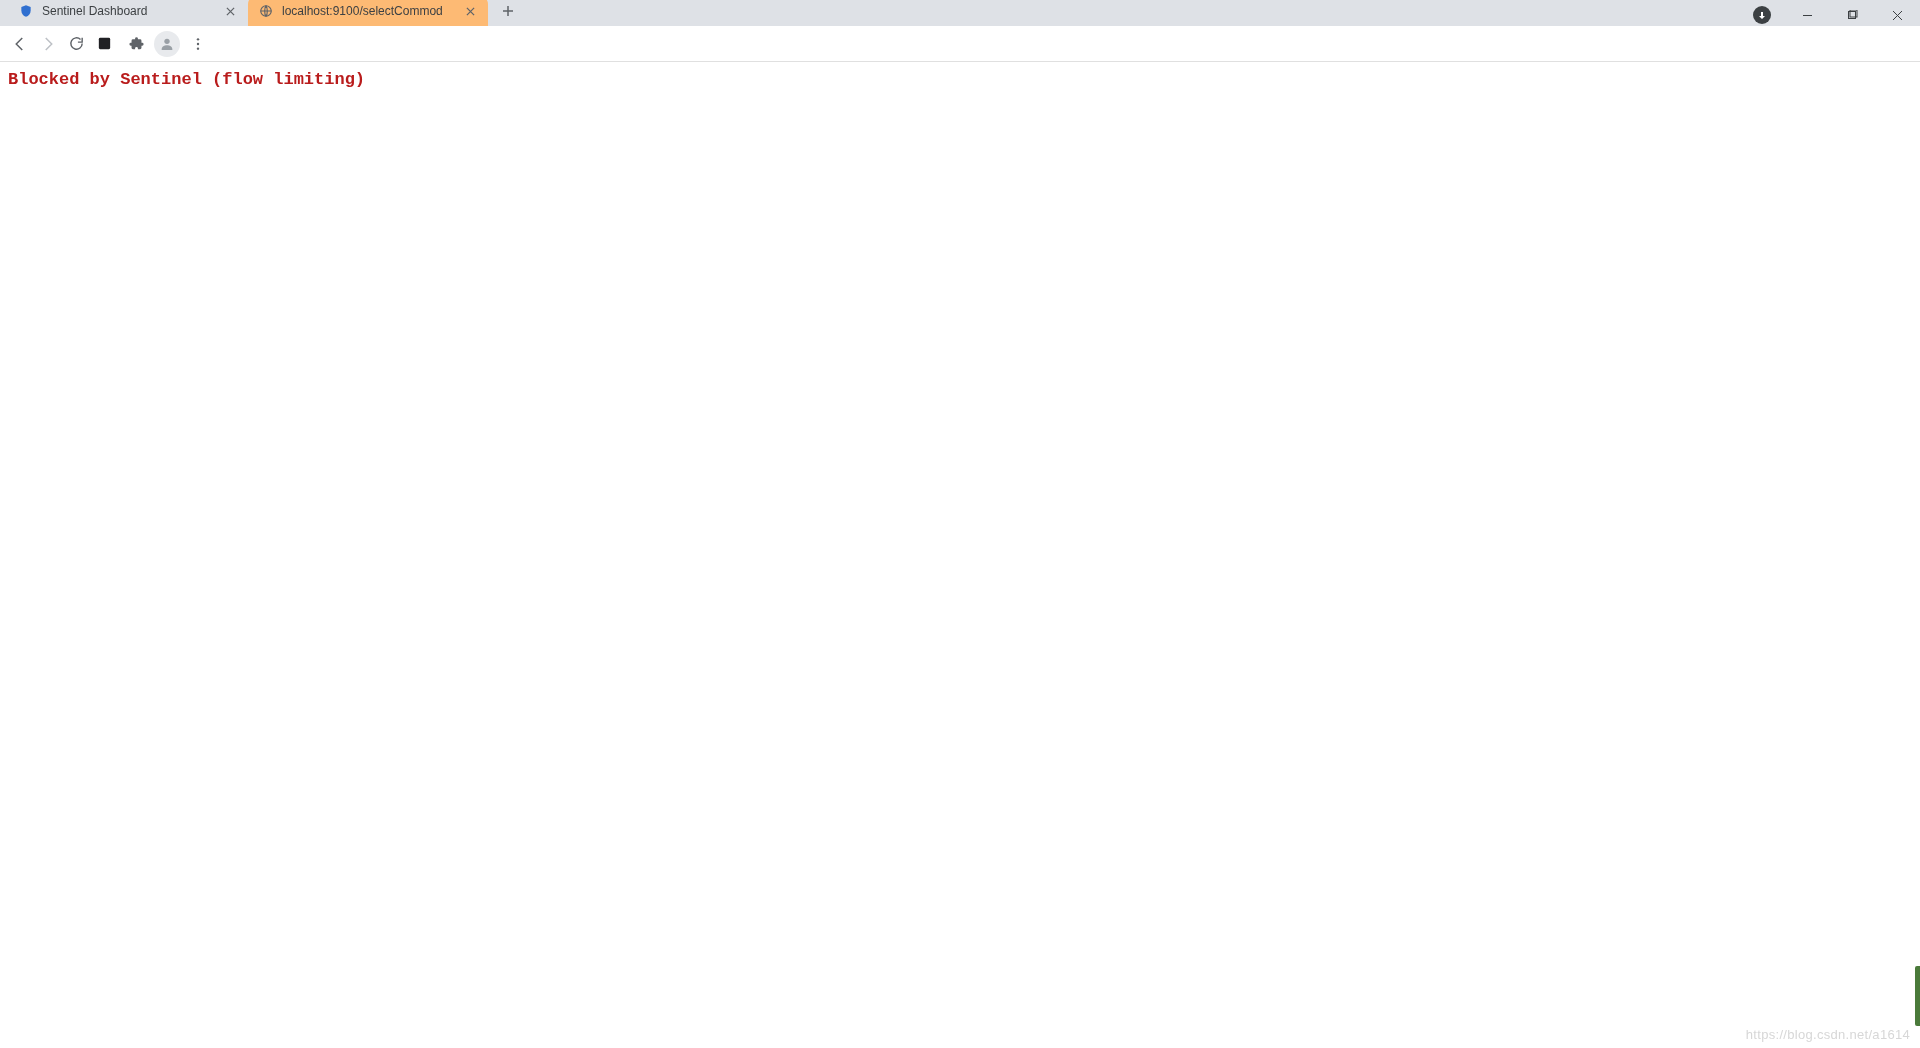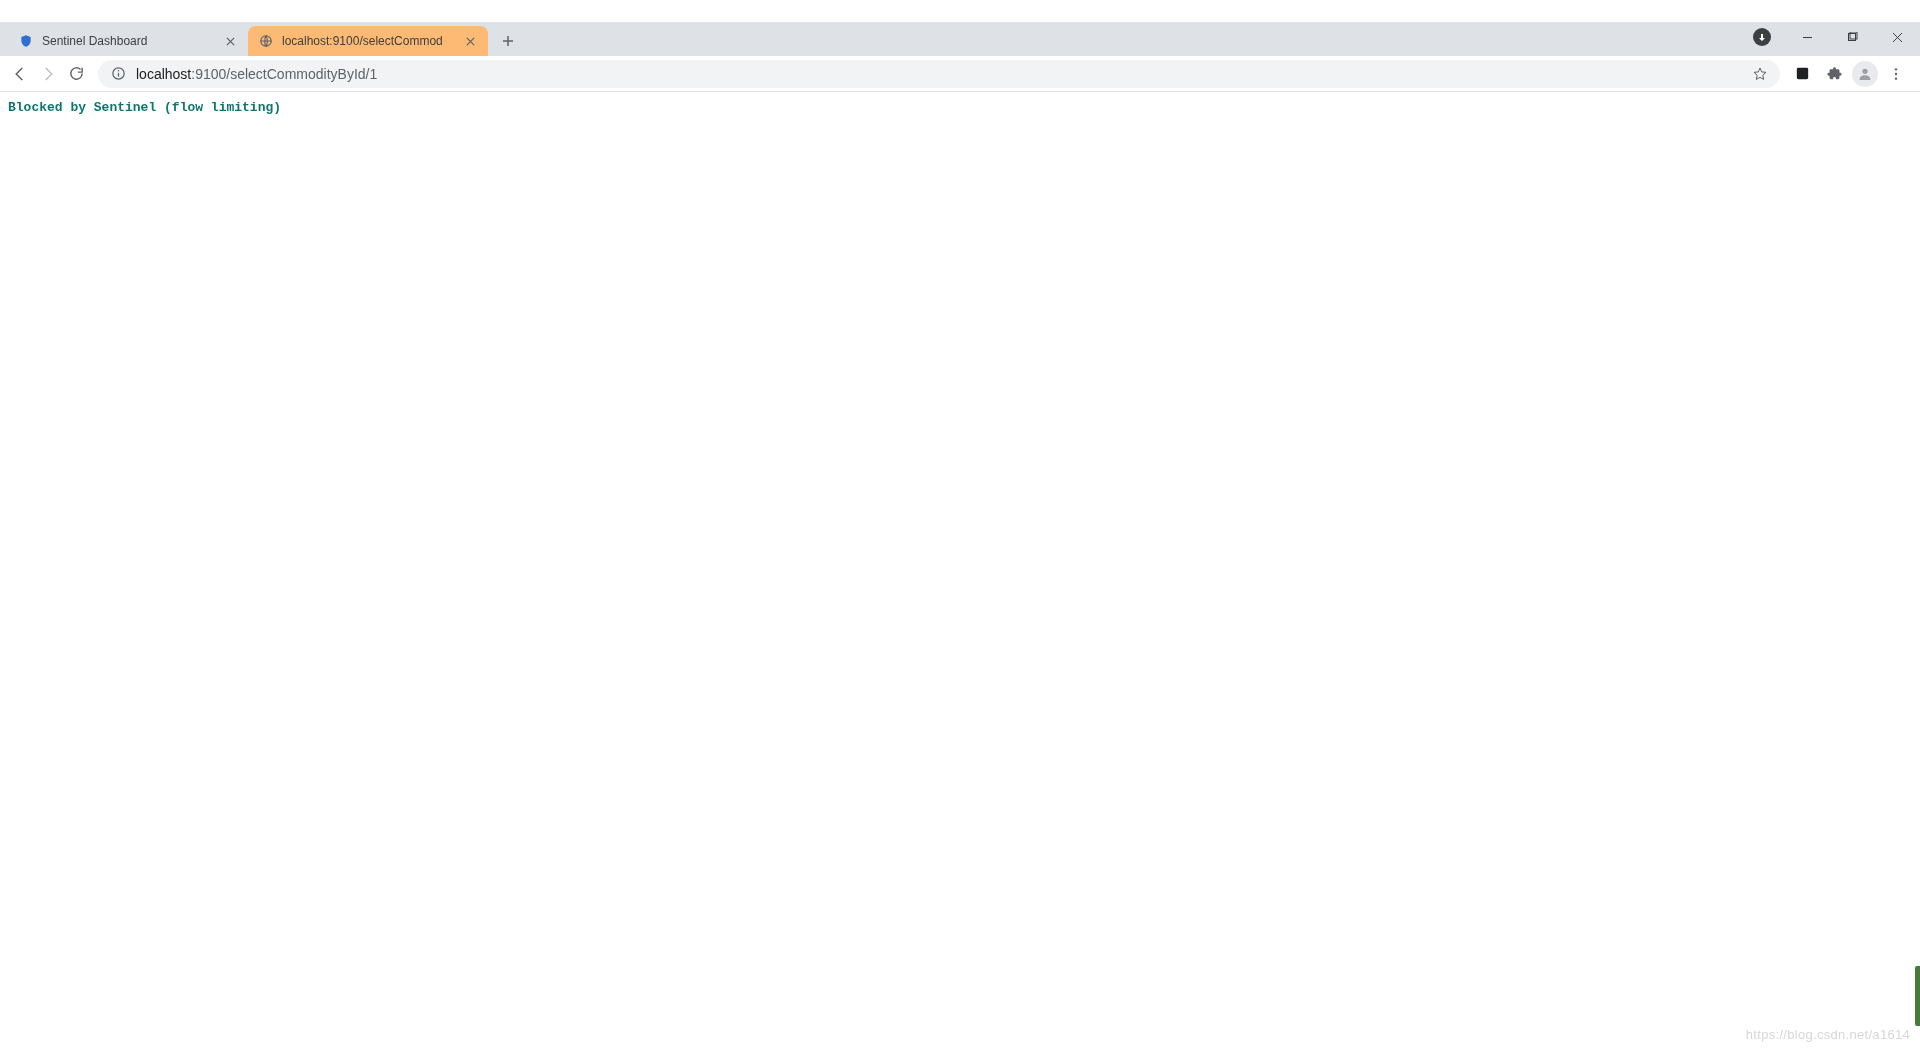--- a/index.html
+++ b/index.html
@@ -10,26 +10,25 @@
     }
     body {
       width: 1920px;
       height: 1048px;
       background: #ffffff;
       overflow: hidden;
       position: relative;
     }
     
     .titlebar {
-      height: 34px;
+      height: 26px;
       background: #dee1e6;
       display: flex;
       align-items: flex-end;
       position: relative;
-      margin-top: 22px;
     }
     .tabs {
       display: flex;
       align-items: flex-end;
       padding-left: 8px;
       height: 100%;
     }
     .tab {
       display: flex;
       align-items: center;
@@ -212,23 +211,23 @@
       justify-content: center;
       color: #5f6368;
       cursor: pointer;
     }
     
     .content {
       padding: 8px;
     }
     .page-text {
       font-family: "Courier New", monospace;
-      font-size: 13px;
+      font-size: 17px;
       font-weight: bold;
-      color: #0f766e;
+      color: #b91c1c;
       white-space: pre;
     }
     
     .watermark {
       position: absolute;
       right: 10px;
       bottom: 6px;
       font-size: 13px;
       color: #d7d7d7;
       letter-spacing: 0.3px;
@@ -322,37 +321,20 @@
     <svg width="18" height="18" viewBox="0 0 24 24">
         <path fill="none" stroke="#bdc1c6" stroke-width="2" d="M9 4l8 8-8 8"></path>
       </svg>
   </div>
   <div class="nav-btn">
     <svg width="17" height="17" viewBox="0 0 24 24">
         <path fill="none" stroke="#5f6368" stroke-width="2" d="M20 12a8 8 0 1 1-2.34-5.66M20 4v6h-6"></path>
       </svg>
   </div>
 
-  <div class="omnibox">
-    <span class="site-info-icon">
-      <svg width="15" height="15" viewBox="0 0 24 24">
-          <circle cx="12" cy="12" r="9" fill="none" stroke="#5f6368" stroke-width="2"></circle>
-          <line x1="12" y1="11" x2="12" y2="17" stroke="#5f6368" stroke-width="2"></line>
-          <circle cx="12" cy="7.5" r="1.2" fill="#5f6368"></circle>
-        </svg>
-    </span>
-    <span class="url-text">
-      <span class="url-host">localhost</span><span class="url-port-path">:9100/selectCommodityById/1</span>
-    </span>
-    <span class="star-icon">
-      <svg width="16" height="16" viewBox="0 0 24 24">
-          <path fill="none" stroke="#5f6368" stroke-width="1.5" d="M12 3l2.6 5.9 6.4.6-4.8 4.3 1.4 6.3L12 17l-5.6 3.1 1.4-6.3L3 9.5l6.4-.6z"></path>
-        </svg>
-    </span>
-  </div>
 
   <div class="toolbar-right">
     <div class="ext-btn">
       <svg width="17" height="17" viewBox="0 0 24 24">
           <rect x="4" y="4" width="16" height="16" rx="2" fill="#202124"></rect>
         </svg>
     </div>
     <div class="ext-btn">
       <svg width="17" height="17" viewBox="0 0 24 24">
           <path fill="#5f6368" d="M20 11h-1V8a2 2 0 0 0-2-2h-3V5a2 2 0 1 0-4 0v1H7a2 2 0 0 0-2 2v3H4a2 2 0 1 0 0 4h1v3a2 2 0 0 0 2 2h3v-1a2 2 0 1 1 4 0v1h3a2 2 0 0 0 2-2v-3h1a2 2 0 1 0 0-4z"></path>

